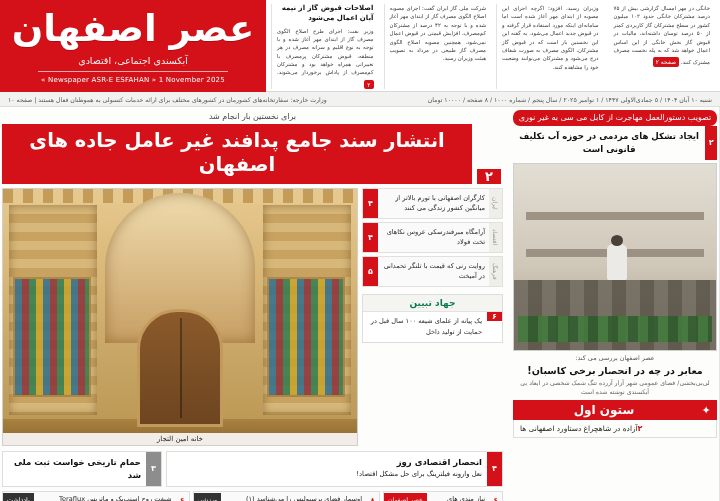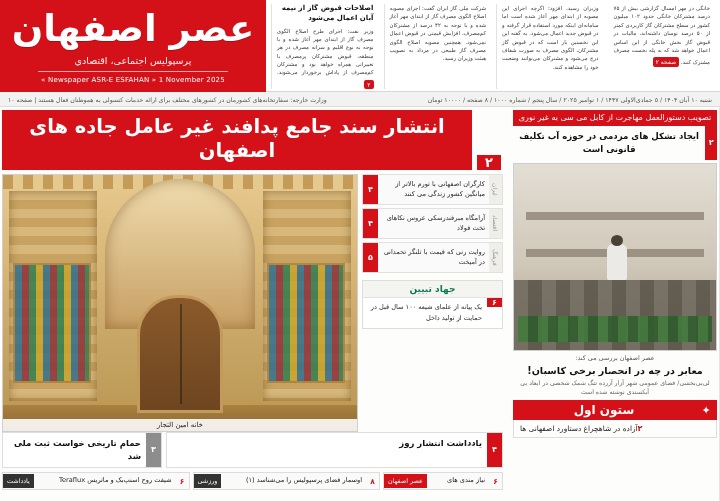--- a/index.html
+++ b/index.html
@@ -189,21 +189,21 @@
   .jahad-txt {
     flex: 1; font-size: 6.6px; line-height: 1.65; padding: 4px 5px; text-align: right; color: #2b2b2b;
   }
   .jahad-num {
     width: 15px; background: #d41118; color: #fff; font-size: 8px; font-weight: bold;
     display: flex; align-items: center; justify-content: center;
   }
 
   
   .bottom-row {
-    display: flex; flex-direction: row-reverse; gap: 4px; 
+    display: flex; flex-direction: row-reverse; gap: 4px; margin-top: 5px;
   }
   .bbox { border: 1px solid #ddd; background: #fff; display: flex; flex-direction: row-reverse; }
   .bbox-num {
     width: 15px; background: #d41118; color: #fff; font-size: 8px; font-weight: bold;
     display: flex; align-items: center; justify-content: center;
   }
   .bbox-num.gray { background: #8d8d8d; }
   .bbox-txt { flex: 1; padding: 4px 5px; font-size: 6.8px; line-height: 1.55; text-align: right; color: #222; }
   .bbox-title { font-size: 8.5px; font-weight: bold; color: #111; }
 
@@ -217,21 +217,21 @@
   .mini-lbl {
     background: #333; color: #fff; font-size: 6.4px; padding: 3px 4px; white-space: nowrap;
   }
   .mini-lbl.red { background: #d41118; }
   .mini-txt { flex: 1; font-size: 6.6px; padding: 3px 4px; text-align: right; color: #222; line-height: 1.5; }
   .mini-num { width: 13px; text-align: center; font-size: 7.5px; font-weight: bold; color: #d41118; }
 
   
   .rc-head {
     background: #d41118; color: #fff; font-size: 8px; text-align: center;
-    padding: 2px 4px; line-height: 1.5;
+    padding: 2px 4px; line-height: 1.5; border-radius: 7px;
   }
   .rc-top-title {
     font-size: 8.6px; font-weight: bold; color: #111; text-align: center;
     line-height: 1.55; padding: 4px 4px 3px;
   }
   .rc-row { display: flex; flex-direction: row-reverse; align-items: stretch; }
   .rc-num {
     width: 15px; background: #d41118; color: #fff; font-size: 8px; font-weight: bold;
     display: flex; align-items: center; justify-content: center;
   }
@@ -280,21 +280,21 @@
   .rc-foot-line .n { color: #d41118; font-weight: bold; margin-right: auto; font-size: 8px; }
 </style>
 </head>
 <body>
 
 <div id="page">
 
   <div class="masthead">
     <div class="logo-block">
       <div class="logo-title">عصر اصفهان</div>
-      <div class="logo-sub">پرسپولیس اجتماعی، اقتصادی</div>
+      <div class="logo-sub">آبکسندی اجتماعی، اقتصادی</div>
       <div class="logo-rule"></div>
       <div class="logo-date">« Newspaper ASR-E ESFAHAN » 1 November 2025</div>
     </div>
     <div class="masthead-cols">
       <div class="mh-col">
         <span class="hl">اصلاحات قبوض گاز از نیمه آبان اعمال می‌شود</span>
         <span>وزیر نفت: اجرای طرح اصلاح الگوی مصرف گاز از ابتدای مهر آغاز شده و با توجه به نوع اقلیم و سرانه مصرف در هر منطقه، قبوض مشترکان پرمصرف با تغییراتی همراه خواهد بود و مشترکان کم‌مصرف از پاداش برخوردار می‌شوند.</span>
         <span class="page-tag">۲</span>
       </div>
       <div class="mh-col">
@@ -311,20 +311,21 @@
   </div>
 
   <div class="strip">
     <div>وزارت خارجه: سفارتخانه‌های کشورمان در کشورهای مختلف برای ارائه خدمات کنسولی به هموطنان فعال هستند | صفحه ۱۰</div>
     <div>شنبه ۱۰ آبان ۱۴۰۴ / ۵ جمادی‌الاولی ۱۴۴۷ / ۱ نوامبر ۲۰۲۵ / سال پنجم / شماره ۱۰۰۰ / ۸ صفحه / ۱۰۰۰۰ تومان</div>
   </div>
 
   <div class="body-wrap">
 
     <div class="col-main">
+      <div class="kicker">برای نخستین بار انجام شد</div>
 
       <div class="headline-row">
         <div class="headline">انتشار سند جامع پدافند غیر عامل جاده های اصفهان</div>
         <div class="hl-page">۲</div>
       </div>
 
       <div class="photo-row">
         <div class="photo">
           <div class="ph-sky"></div>
           <div class="ph-top-band"></div>
@@ -369,21 +370,22 @@
 
       <div class="bottom-row">
         <div class="bbox" style="width:160px">
           <div class="bbox-txt">
             <span class="bbox-title">حمام تاریخی خواست ثبت ملی شد</span>
           </div>
           <div class="bbox-num gray">۳</div>
         </div>
         <div class="bbox" style="flex:1">
           <div class="bbox-txt">
-            <span class="bbox-title">یادداشت انتشار روز</span>
+            <span class="bbox-title">انحصار اقتصادی روز</span>
+            <div>نعل وارونه فیلترینگ برای حل مشکل اقتصاد!</div>
           </div>
           <div class="bbox-num">۴</div>
         </div>
       </div>
 
       <div class="mini-strip">
         <div class="mini">
           <div class="mini-lbl">یادداشت</div>
           <div class="mini-txt">شیفت روح اسنپ‌بک و ماتریس Teraflux</div>
           <div class="mini-num">۶</div>

